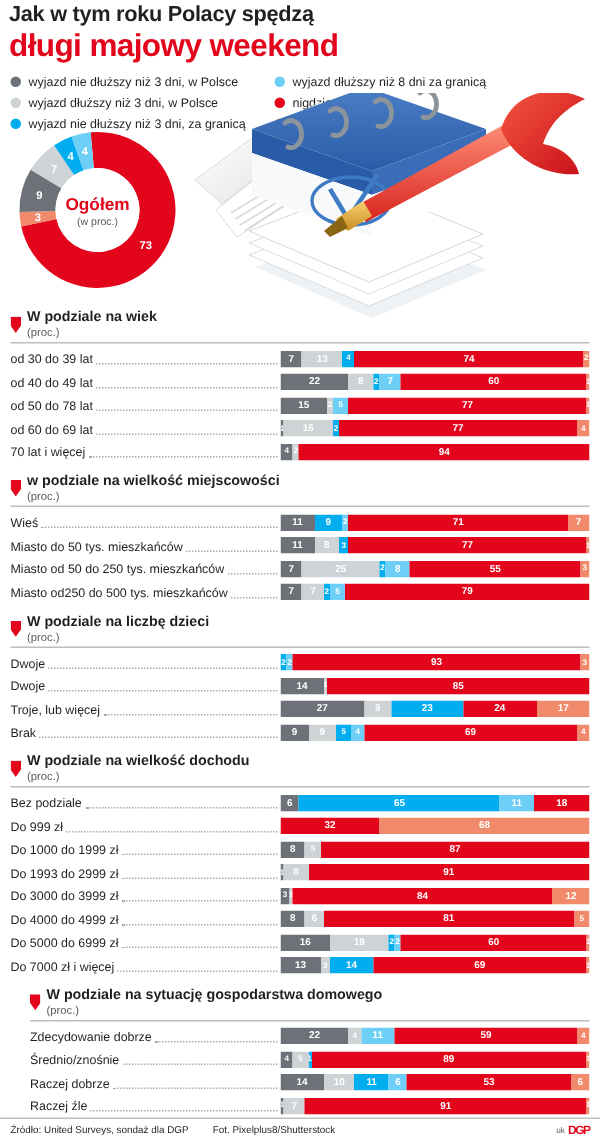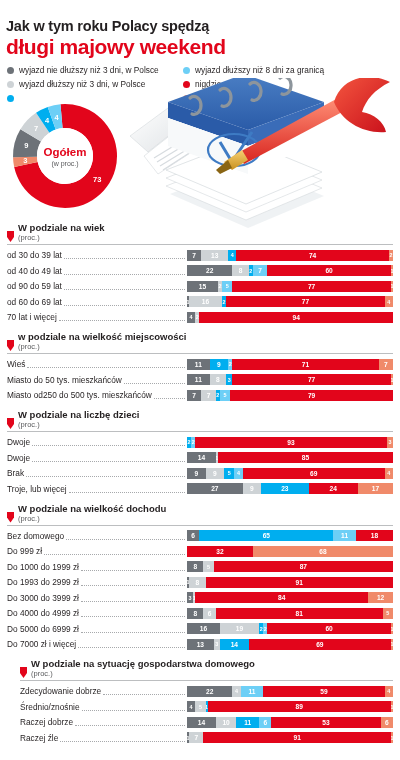--- a/index.html
+++ b/index.html
@@ -6,21 +6,21 @@
   html, body {
     width: 400px; height: 760px;
     background: #ffffff;
     font-family: "Liberation Sans", sans-serif;
     color: #231f20;
     overflow: hidden;
   }
   #page { position: relative; width: 400px; height: 760px; }
 
   
-  .hdr { padding: 2px 6px 0 6px; margin-top: 16px; }
+  .hdr { padding: 2px 6px 0 6px; }
   .hdr-l1 { font-size: 14.5px; font-weight: bold; letter-spacing: -0.2px; line-height: 17px; color:#231f20;}
   .hdr-l2 { font-size: 21px; font-weight: bold; color: #e2051b; line-height: 23px; letter-spacing: -0.4px; }
 
   
   .legend { position: relative; margin: 5px 0 0 7px; width: 386px; height: 42px; }
   .lg-col { position: absolute; top: 0; }
   .lg-col.a { left: 0; }
   .lg-col.b { left: 176px; }
   .lg-item { display: flex; align-items: center; height: 14px; }
   .lg-dot { width: 7px; height: 7px; border-radius: 50%; flex: 0 0 auto; margin-right: 5px; }
@@ -29,21 +29,21 @@
   
   .art { position: absolute; pointer-events: none; }
   #donut-wrap { position: absolute; left: 8px; top: 84px; width: 122px; height: 112px; }
   #donut-wrap svg { display:block; }
   .dn-lbl { font-size: 7.5px; fill: #ffffff; font-weight: bold; font-family: "Liberation Sans", sans-serif; }
   .og-t { font-size: 11.5px; font-weight: bold; fill: #e2051b; font-family: "Liberation Sans", sans-serif;}
   .og-s { font-size: 7px; fill: #58595b; font-family: "Liberation Sans", sans-serif;}
 
   
   .section { margin: 0 7px; position: relative; }
-  .sec-head { display: flex; align-items: flex-end; margin-bottom: 2px; }
+  .sec-head { display: flex; align-items: center; margin-bottom: 2px; }
   .sec-mark { width: 7px; height: 11px; background: #e2051b; flex: 0 0 auto; margin-right: 4px; margin-top: 1px;
               clip-path: polygon(0 0, 100% 0, 100% 55%, 50% 100%, 0 55%); }
   .sec-ttl { font-size: 9.5px; font-weight: bold; line-height: 11px; color: #231f20; }
   .sec-sub { font-size: 7.5px; color: #58595b; line-height: 9px; }
   .sec-rule { border-top: 1px solid #bcbec0; margin-bottom: 3px; }
 
   .row { display: flex; align-items: center; height: 14px; margin-bottom: 1.5px; }
   .row-lbl { font-size: 8.3px; color: #231f20; white-space: nowrap; flex: 0 0 auto; }
   .row-dots { flex: 1 1 auto; border-bottom: 1px dotted #a7a9ac; height: 8px; margin: 0 2px; }
   .bar { flex: 0 0 auto; width: 206px; height: 11px; display: flex; overflow: hidden; }
@@ -75,20 +75,21 @@
         <div class="lg-item">
           <span class="lg-dot" style="background: rgb(109, 114, 120);"></span>
           <span class="lg-tx">wyjazd nie dłuższy niż 3 dni, w Polsce</span>
         </div>
         <div class="lg-item">
           <span class="lg-dot" style="background: rgb(206, 211, 214);"></span>
           <span class="lg-tx">wyjazd dłuższy niż 3 dni, w Polsce</span>
         </div>
         <div class="lg-item">
           <span class="lg-dot" style="background: rgb(0, 174, 239);"></span>
+          <span class="lg-tx">wyjazd nie dłuższy niż 3 dni, za granicą</span>
         </div>
       </div>
     <div class="lg-col b" id="legend-col-b">
         <div class="lg-item">
           <span class="lg-dot" style="background: rgb(109, 207, 246);"></span>
           <span class="lg-tx">wyjazd dłuższy niż 8 dni za granicą</span>
         </div>
         <div class="lg-item">
           <span class="lg-dot" style="background: rgb(226, 5, 27);"></span>
           <span class="lg-tx">nigdzie</span>
@@ -238,21 +239,21 @@
           <span class="bar">
             <span class="seg" style="background: rgb(109, 114, 120); width: 22%;">22</span>
             <span class="seg" style="background: rgb(206, 211, 214); width: 8%;">8</span>
             <span class="seg tiny" style="background: rgb(0, 174, 239); width: 2%;">2</span>
             <span class="seg" style="background: rgb(109, 207, 246); width: 7%;">7</span>
             <span class="seg" style="background: rgb(226, 5, 27); width: 60%;">60</span>
             <span class="seg tiny" style="background: rgb(240, 138, 106); width: 1%;">1</span>
           </span>
         </div>
         <div class="row">
-          <span class="row-lbl">od 90 do 59 lat</span>
+          <span class="row-lbl">od 50 do 78 lat</span>
           <span class="row-dots"></span>
           <span class="bar">
             <span class="seg" style="background: rgb(109, 114, 120); width: 15%;">15</span>
             <span class="seg tiny" style="background: rgb(206, 211, 214); width: 2%;">2</span>
             <span class="seg tiny" style="background: rgb(109, 207, 246); width: 5%;">5</span>
             <span class="seg" style="background: rgb(226, 5, 27); width: 77%;">77</span>
             <span class="seg tiny" style="background: rgb(240, 138, 106); width: 1%;">1</span>
           </span>
         </div>
         <div class="row">
@@ -301,20 +302,32 @@
           <span class="row-dots"></span>
           <span class="bar">
             <span class="seg" style="background: rgb(109, 114, 120); width: 11%;">11</span>
             <span class="seg" style="background: rgb(206, 211, 214); width: 8%;">8</span>
             <span class="seg tiny" style="background: rgb(0, 174, 239); width: 3%;">3</span>
             <span class="seg" style="background: rgb(226, 5, 27); width: 77%;">77</span>
             <span class="seg tiny" style="background: rgb(240, 138, 106); width: 1%;">1</span>
           </span>
         </div>
         <div class="row">
+          <span class="row-lbl">Miasto od 50 do 250 tys. mieszkańców</span>
+          <span class="row-dots"></span>
+          <span class="bar">
+            <span class="seg" style="background: rgb(109, 114, 120); width: 7%;">7</span>
+            <span class="seg" style="background: rgb(206, 211, 214); width: 25%;">25</span>
+            <span class="seg tiny" style="background: rgb(0, 174, 239); width: 2%;">2</span>
+            <span class="seg" style="background: rgb(109, 207, 246); width: 8%;">8</span>
+            <span class="seg" style="background: rgb(226, 5, 27); width: 55%;">55</span>
+            <span class="seg tiny" style="background: rgb(240, 138, 106); width: 3%;">3</span>
+          </span>
+        </div>
+        <div class="row">
           <span class="row-lbl">Miasto od250 do 500 tys. mieszkańców</span>
           <span class="row-dots"></span>
           <span class="bar">
             <span class="seg" style="background: rgb(109, 114, 120); width: 7%;">7</span>
             <span class="seg" style="background: rgb(206, 211, 214); width: 7%;">7</span>
             <span class="seg tiny" style="background: rgb(0, 174, 239); width: 2%;">2</span>
             <span class="seg tiny" style="background: rgb(109, 207, 246); width: 5%;">5</span>
             <span class="seg" style="background: rgb(226, 5, 27); width: 79%;">79</span>
           </span>
         </div>
@@ -341,54 +354,54 @@
         <div class="row">
           <span class="row-lbl">Dwoje</span>
           <span class="row-dots"></span>
           <span class="bar">
             <span class="seg" style="background: rgb(109, 114, 120); width: 14%;">14</span>
             <span class="seg tiny" style="background: rgb(206, 211, 214); width: 1%;">1</span>
             <span class="seg" style="background: rgb(226, 5, 27); width: 85%;">85</span>
           </span>
         </div>
         <div class="row">
+          <span class="row-lbl">Troje, lub więcej</span>
+          <span class="row-dots"></span>
+          <span class="bar">
+            <span class="seg" style="background: rgb(109, 114, 120); width: 27%;">27</span>
+            <span class="seg" style="background: rgb(206, 211, 214); width: 9%;">9</span>
+            <span class="seg" style="background: rgb(0, 174, 239); width: 23%;">23</span>
+            <span class="seg" style="background: rgb(226, 5, 27); width: 24%;">24</span>
+            <span class="seg" style="background: rgb(240, 138, 106); width: 17%;">17</span>
+          </span>
+        </div>
+        <div class="row">
           <span class="row-lbl">Brak</span>
           <span class="row-dots"></span>
           <span class="bar">
             <span class="seg" style="background: rgb(109, 114, 120); width: 9%;">9</span>
             <span class="seg" style="background: rgb(206, 211, 214); width: 9%;">9</span>
             <span class="seg tiny" style="background: rgb(0, 174, 239); width: 5%;">5</span>
             <span class="seg tiny" style="background: rgb(109, 207, 246); width: 4%;">4</span>
             <span class="seg" style="background: rgb(226, 5, 27); width: 69%;">69</span>
             <span class="seg tiny" style="background: rgb(240, 138, 106); width: 4%;">4</span>
-          </span>
-        </div>
-        <div class="row">
-          <span class="row-lbl">Troje, lub więcej</span>
-          <span class="row-dots"></span>
-          <span class="bar">
-            <span class="seg" style="background: rgb(109, 114, 120); width: 27%;">27</span>
-            <span class="seg" style="background: rgb(206, 211, 214); width: 9%;">9</span>
-            <span class="seg" style="background: rgb(0, 174, 239); width: 23%;">23</span>
-            <span class="seg" style="background: rgb(226, 5, 27); width: 24%;">24</span>
-            <span class="seg" style="background: rgb(240, 138, 106); width: 17%;">17</span>
           </span>
         </div>
       </div>
       <div class="section" style="margin-bottom: 7px;">
         <div class="sec-head">
           <span class="sec-mark"></span>
           <div>
             <div class="sec-ttl">W podziale na wielkość dochodu</div>
             <div class="sec-sub">(proc.)</div>
           </div>
         </div>
         <div class="sec-rule"></div>
         <div class="row">
-          <span class="row-lbl">Bez domowego</span>
+          <span class="row-lbl">Bez podziale</span>
           <span class="row-dots"></span>
           <span class="bar">
             <span class="seg" style="background: rgb(109, 114, 120); width: 6%;">6</span>
             <span class="seg" style="background: rgb(0, 174, 239); width: 65%;">65</span>
             <span class="seg" style="background: rgb(109, 207, 246); width: 11%;">11</span>
             <span class="seg" style="background: rgb(226, 5, 27); width: 18%;">18</span>
           </span>
         </div>
         <div class="row">
           <span class="row-lbl">Do 999 zł</span>

